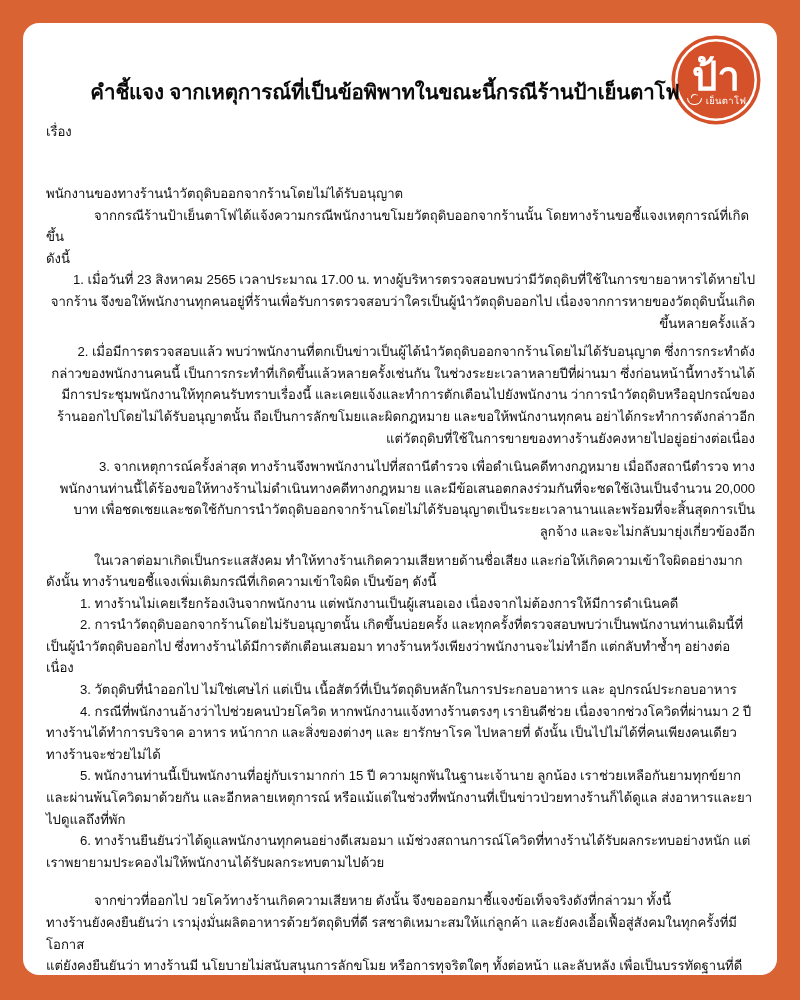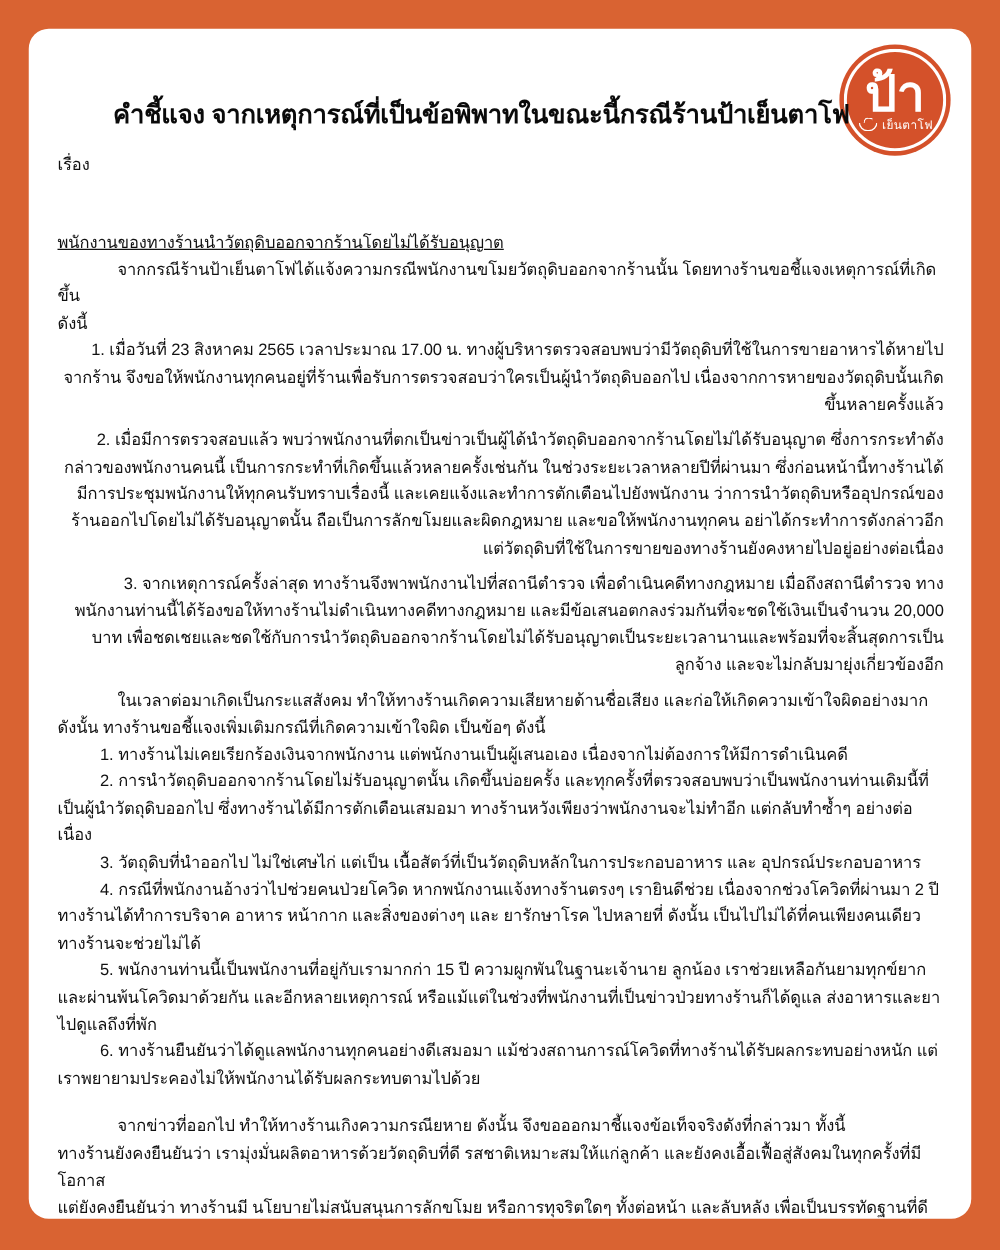--- a/index.html
+++ b/index.html
@@ -131,21 +131,21 @@
     display: flex;
     align-items: baseline;
     gap: 0;
     white-space: nowrap;
     flex-direction: column;
   }
   .subject-label {
     width: 62px;
     flex: 0 0 62px;
   }
-  .subject-value { flex: 1 1 auto; text-decoration: underline; }
+  .subject-value { flex: 1 1 auto; }
 
   p.para {
     margin: 0;
     text-indent: 0;
     text-align: left;
   }
   p.indent {
     margin: 0;
     text-indent: 48px;
   }
@@ -205,21 +205,21 @@
       <p class="para">ดังนั้น ทางร้านขอชี้แจงเพิ่มเติมกรณีที่เกิดความเข้าใจผิด เป็นข้อๆ ดังนี้</p>
 
       <p class="num-deep">1. ทางร้านไม่เคยเรียกร้องเงินจากพนักงาน  แต่พนักงานเป็นผู้เสนอเอง เนื่องจากไม่ต้องการให้มีการดำเนินคดี</p>
       <p class="num-deep">2. การนำวัตถุดิบออกจากร้านโดยไม่รับอนุญาตนั้น เกิดขึ้นบ่อยครั้ง และทุกครั้งที่ตรวจสอบพบว่าเป็นพนักงานท่านเดิมนี้ที่เป็นผู้นำวัตถุดิบออกไป ซึ่งทางร้านได้มีการตักเตือนเสมอมา ทางร้านหวังเพียงว่าพนักงานจะไม่ทำอีก แต่กลับทำซ้ำๆ อย่างต่อเนื่อง</p>
       <p class="num-deep">3. วัตถุดิบที่นำออกไป ไม่ใช่เศษไก่ แต่เป็น   เนื้อสัตว์ที่เป็นวัตถุดิบหลักในการประกอบอาหาร และ อุปกรณ์ประกอบอาหาร</p>
       <p class="num-deep">4. กรณีที่พนักงานอ้างว่าไปช่วยคนป่วยโควิด หากพนักงานแจ้งทางร้านตรงๆ เรายินดีช่วย เนื่องจากช่วงโควิดที่ผ่านมา 2 ปี ทางร้านได้ทำการบริจาค อาหาร หน้ากาก และสิ่งของต่างๆ และ ยารักษาโรค  ไปหลายที่ ดังนั้น เป็นไปไม่ได้ที่คนเพียงคนเดียวทางร้านจะช่วยไม่ได้</p>
       <p class="num-deep">5. พนักงานท่านนี้เป็นพนักงานที่อยู่กับเรามากก่า 15 ปี ความผูกพันในฐานะเจ้านาย ลูกน้อง เราช่วยเหลือกันยามทุกข์ยากและผ่านพ้นโควิดมาด้วยกัน และอีกหลายเหตุการณ์ หรือแม้แต่ในช่วงที่พนักงานที่เป็นข่าวป่วยทางร้านก็ได้ดูแล ส่งอาหารและยาไปดูแลถึงที่พัก</p>
       <p class="num-deep">6. ทางร้านยืนยันว่าได้ดูแลพนักงานทุกคนอย่างดีเสมอมา แม้ช่วงสถานการณ์โควิดที่ทางร้านได้รับผลกระทบอย่างหนัก แต่เราพยายามประคองไม่ให้พนักงานได้รับผลกระทบตามไปด้วย</p>
 
       <div class="spacer-md"></div>
-      <p class="indent">จากข่าวที่ออกไป ทำให้ทางร้านเกิงความกรณียหาย ดังนั้น จึงขอออกมาชี้แจงข้อเท็จจริงดังที่กล่าวมา ทั้งนี้</p>
+      <p class="indent">จากข่าวที่ออกไป วยโคว้ทางร้านเกิดความเสียหาย ดังนั้น จึงขอออกมาชี้แจงข้อเท็จจริงดังที่กล่าวมา ทั้งนี้</p>
       <p class="para">ทางร้านยังคงยืนยันว่า เรามุ่งมั่นผลิตอาหารด้วยวัตถุดิบที่ดี รสชาติเหมาะสมให้แก่ลูกค้า และยังคงเอื้อเฟื้อสู่สังคมในทุกครั้งที่มีโอกาส</p>
       <p class="para">แต่ยังคงยืนยันว่า ทางร้านมี นโยบายไม่สนับสนุนการลักขโมย หรือการทุจริตใดๆ ทั้งต่อหน้า และลับหลัง  เพื่อเป็นบรรทัดฐานที่ดีต่อ</p>
       <p class="para">สังคมไทยต่อไป</p>
 
       <div class="spacer-md"></div>
       <p class="closing">จึงเรียนชี้แจงทุกท่านมา ณ โอกาสนี้</p>
 
     </div>
   </div>
 </div>

